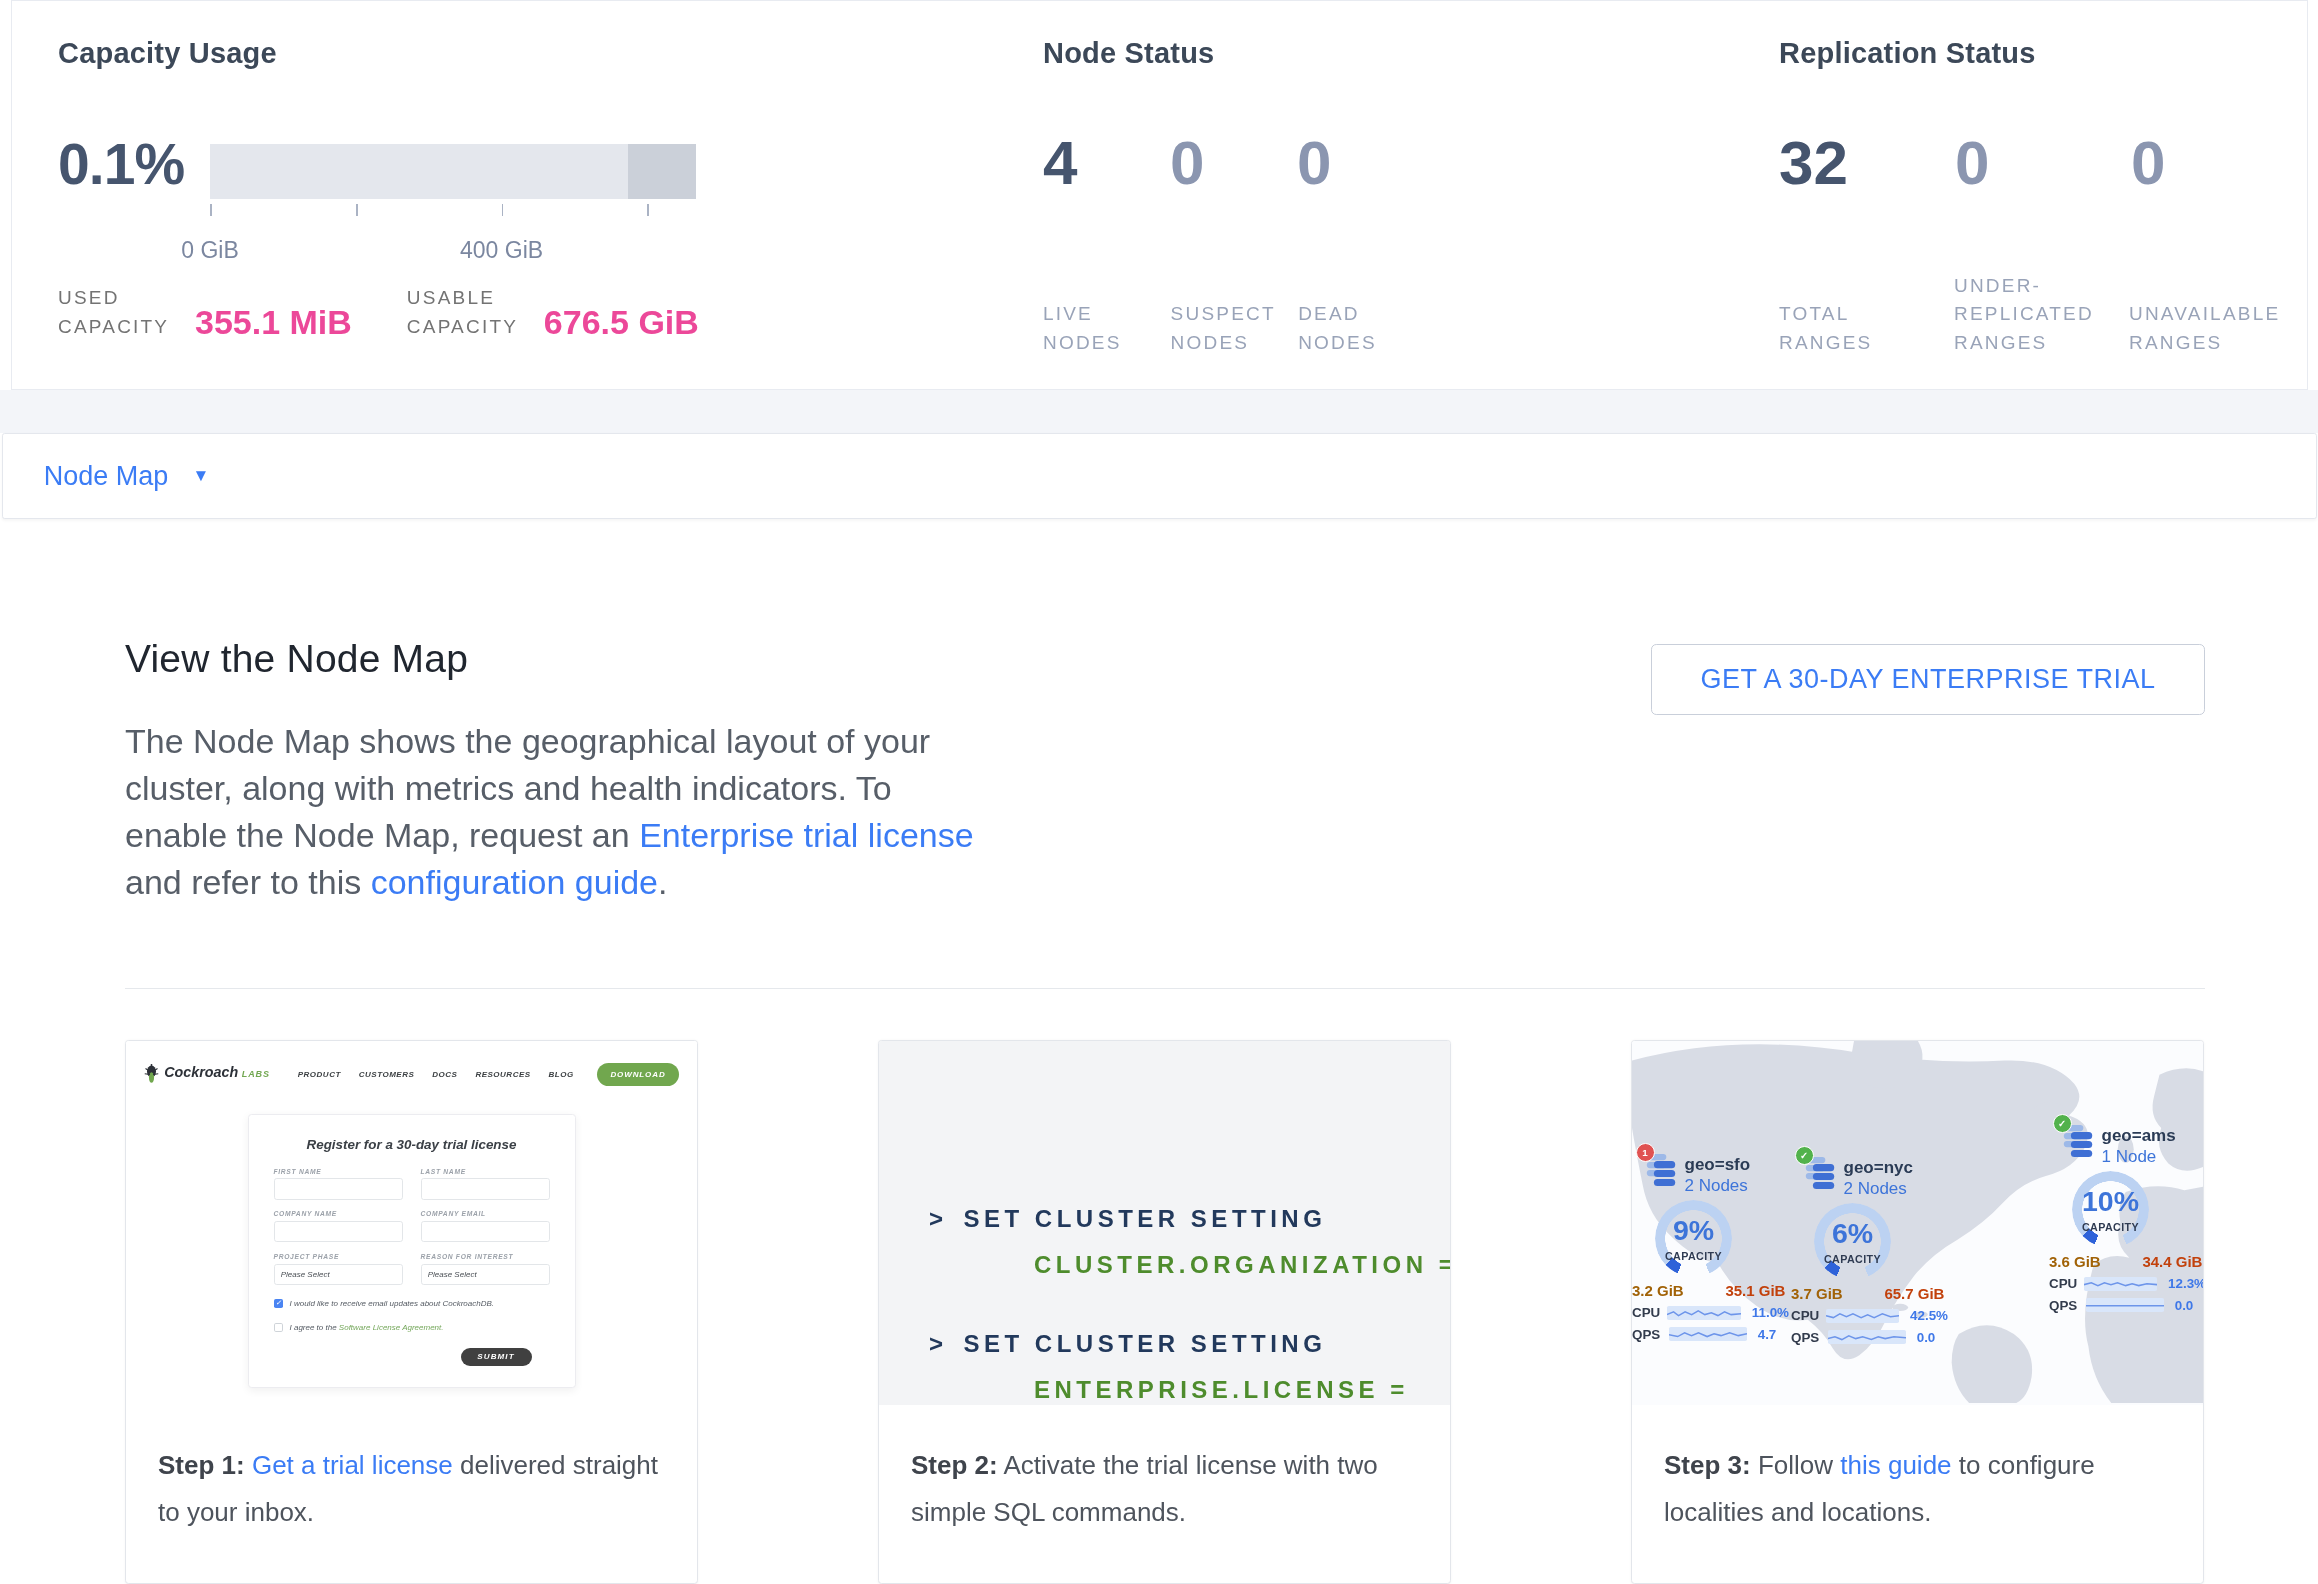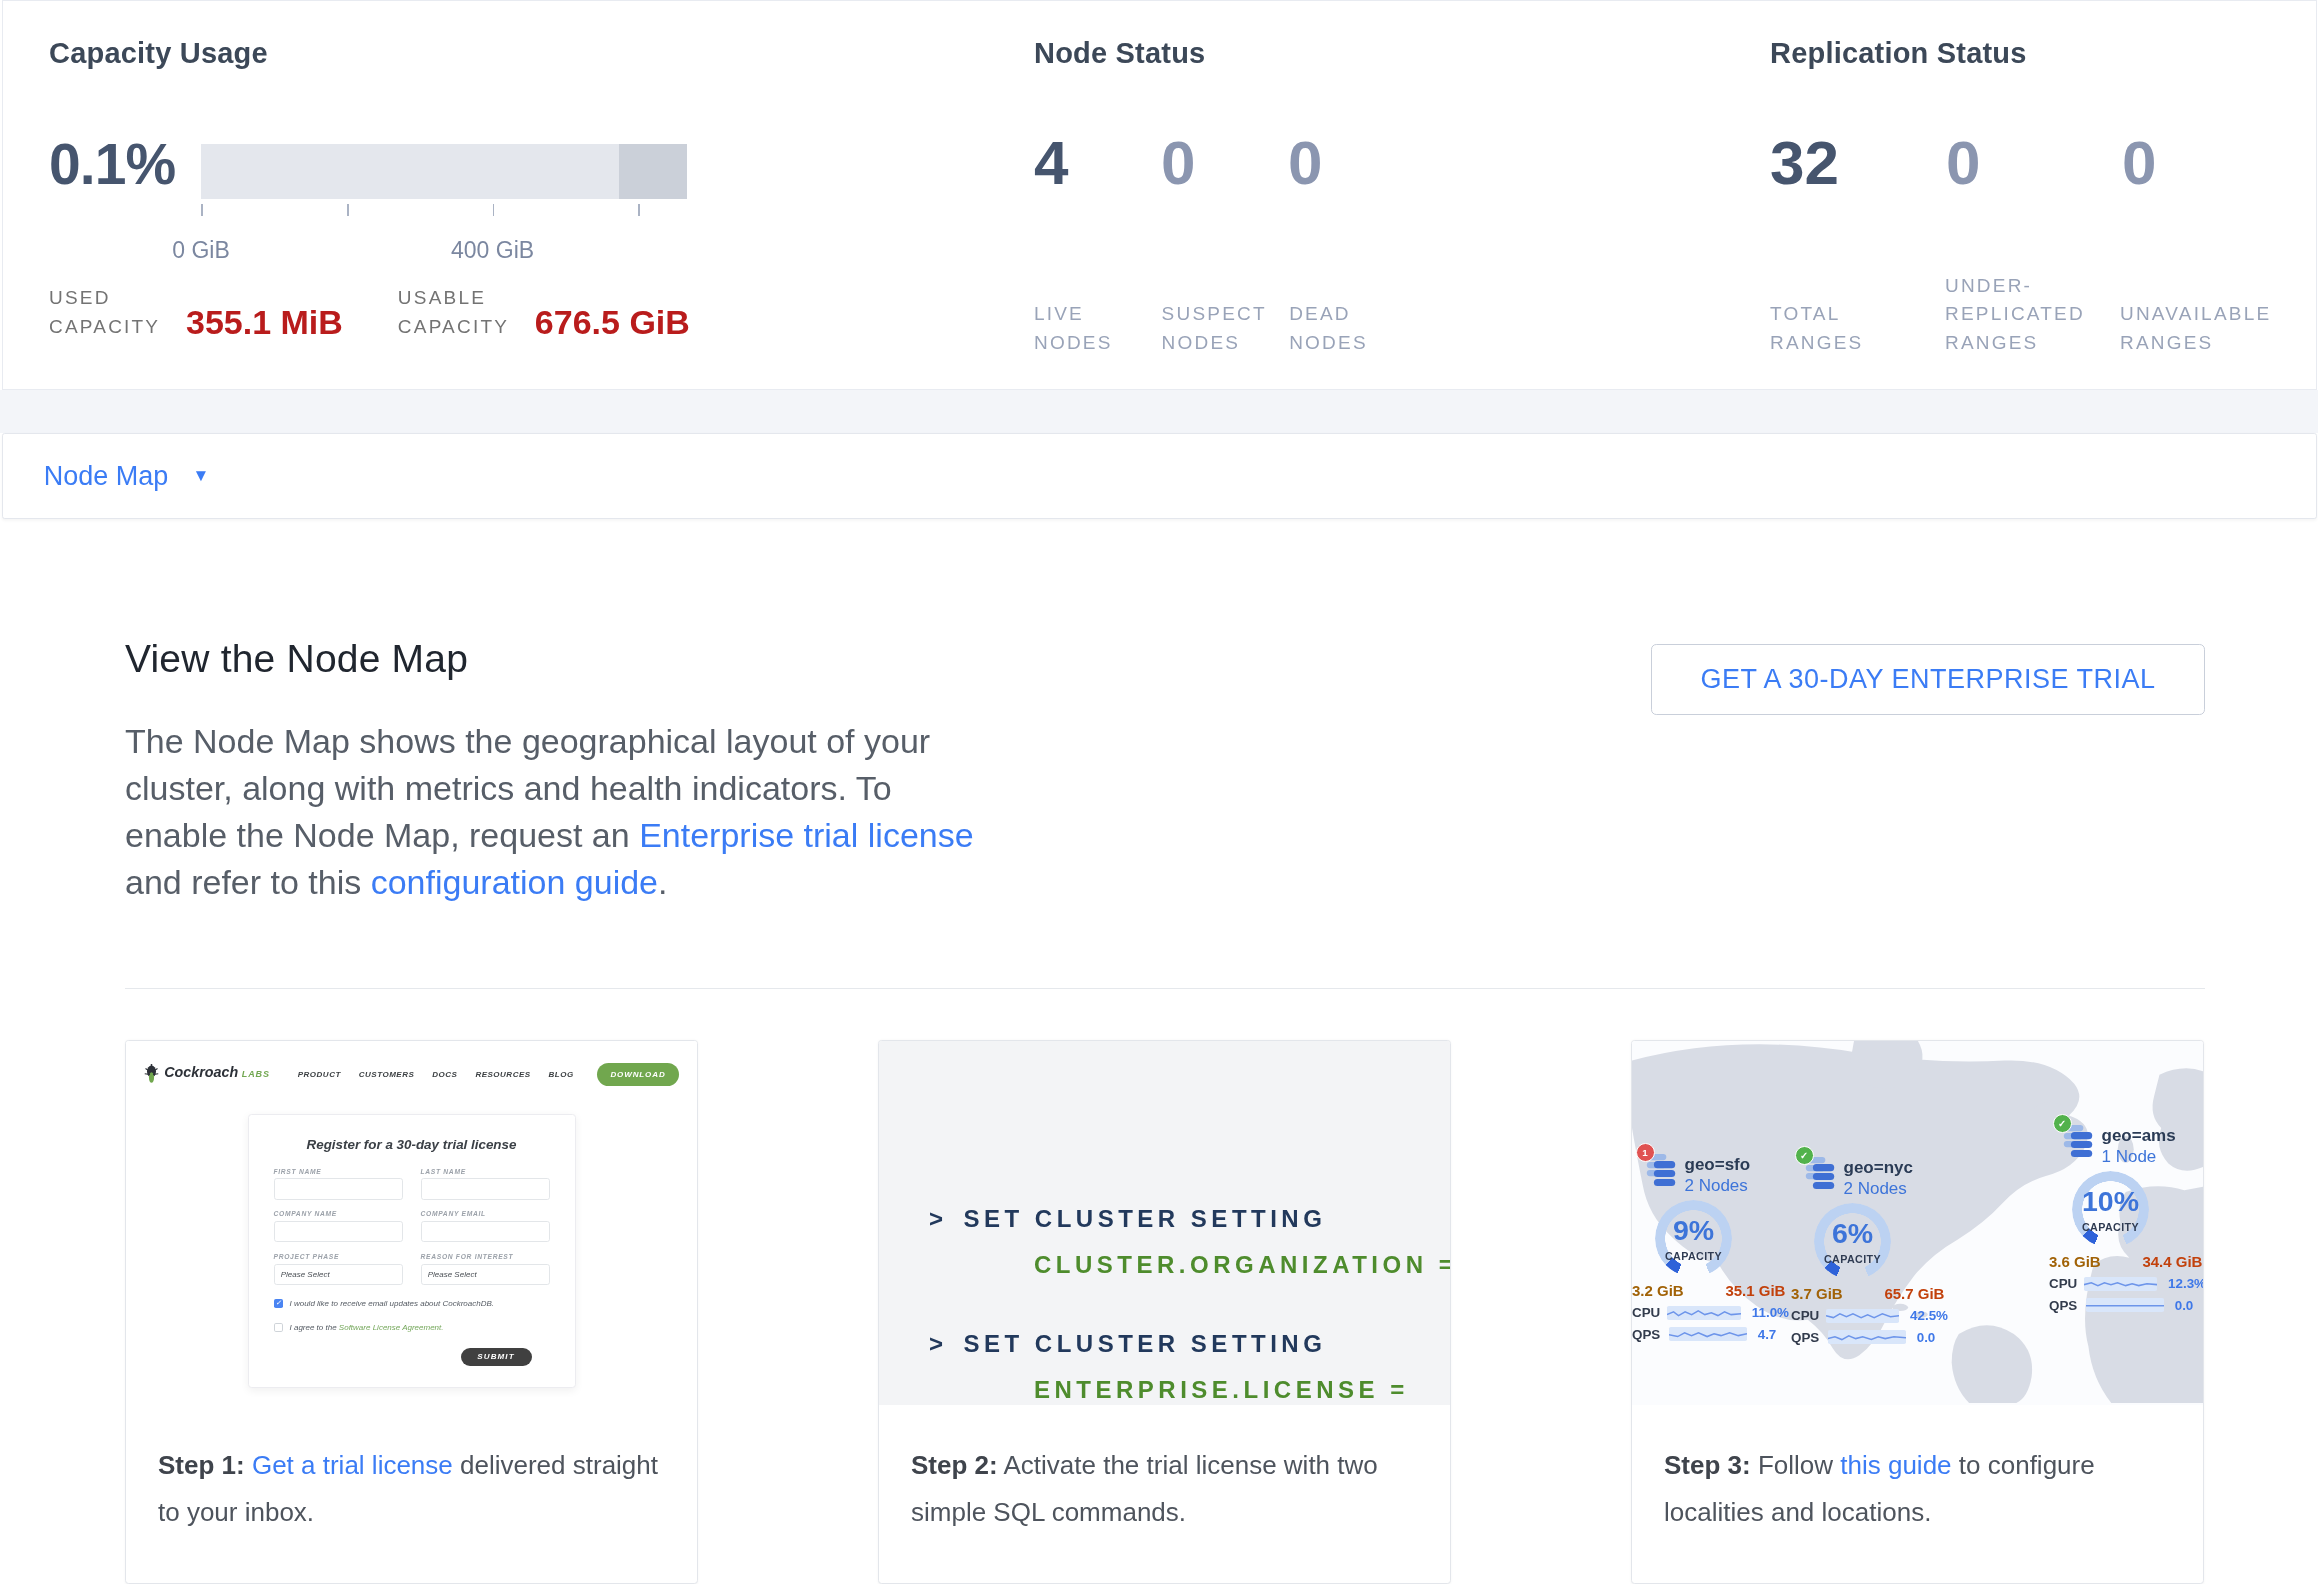--- a/index.html
+++ b/index.html
@@ -1,37 +1,37 @@
 <!DOCTYPE html>
 <html style="font-size:14.3px"><head>
 <meta charset="utf-8">
 <style>
   * { margin:0; padding:0; box-sizing:border-box; }
   html,body { width:2319px; height:1585px; background:#fff; font-family:"Liberation Sans", sans-serif; overflow:hidden; }
 
   
-  .top-card { position:relative; height:390px; background:#fff; margin:0 2px; border:0.9px solid #e8ebf1; border-top-width:1.8px; }
+  .top-card { position:relative; height:390px; background:#fff; margin:0 11px; border:0.9px solid #e8ebf1; border-top-width:1.8px; }
   .panel { position:absolute; top:0; height:100%; }
   .panel-capacity { left:46px; width:945px; }
   .panel-nodes { left:1031px; width:677px; }
   .panel-repl { left:1767px; width:535px; }
   .panel-title { position:absolute; top:36px; left:0; font-size:29px; font-weight:700; color:#3c4858; letter-spacing:0.2px; }
 
   .cap-pct { position:absolute; left:0; top:130px; font-size:57px; font-weight:700; color:#46556e; letter-spacing:-0.9px; }
   .cap-bar-wrap { position:absolute; left:152px; top:143px; width:486px; }
   .cap-bar { position:relative; width:100%; height:55px; background:#e4e7ed; overflow:hidden; }
   .cap-bar-extra { position:absolute; right:0; top:0; height:100%; width:14%; background:#cbd0d9; }
   .cap-ticks { position:relative; width:100%; height:14.3px; margin-top:4.5px; }
   .cap-tick { position:absolute; top:0; width:1.8px; height:12.5px; background:#aab3c4; }
   .cap-tick-label { position:absolute; top:33px; transform:translateX(-50%); font-size:23px; color:#7b87a0; white-space:nowrap; }
 
   .cap-stats { position:absolute; left:0; top:283px; display:flex; align-items:flex-end; }
   .cap-stat { display:flex; align-items:flex-end; margin-right:55px; }
   .stat-label { width:121px; font-size:19px; letter-spacing:2.2px; line-height:1.5; color:#737373; font-weight:400; }
-  .stat-value { font-size:34px; font-weight:700; color:#b91c1c; margin-left:16px; line-height:1.05; white-space:nowrap; }
+  .stat-value { font-size:34px; font-weight:700; color:#ec4899; margin-left:16px; line-height:1.05; white-space:nowrap; }
 
   .num-row { position:absolute; top:128px; left:0; display:flex; }
   .num { width:127px; font-size:62px; font-weight:700; color:#8b96b0; line-height:1.1; }
   .num.em { color:#46556e; }
   .panel-repl .num { width:176px; }
   .lbl-row { position:absolute; top:276px; left:0; display:flex; align-items:flex-end; height:80px; }
   .lbl { width:116px; margin-right:11.6px; font-size:19px; letter-spacing:2.2px; line-height:1.5; color:#99a3b8; }
   .panel-repl .lbl { width:153px; margin-right:22px; }
   .panel-repl .lbl:last-child { width:174px; margin-right:0; }
 

